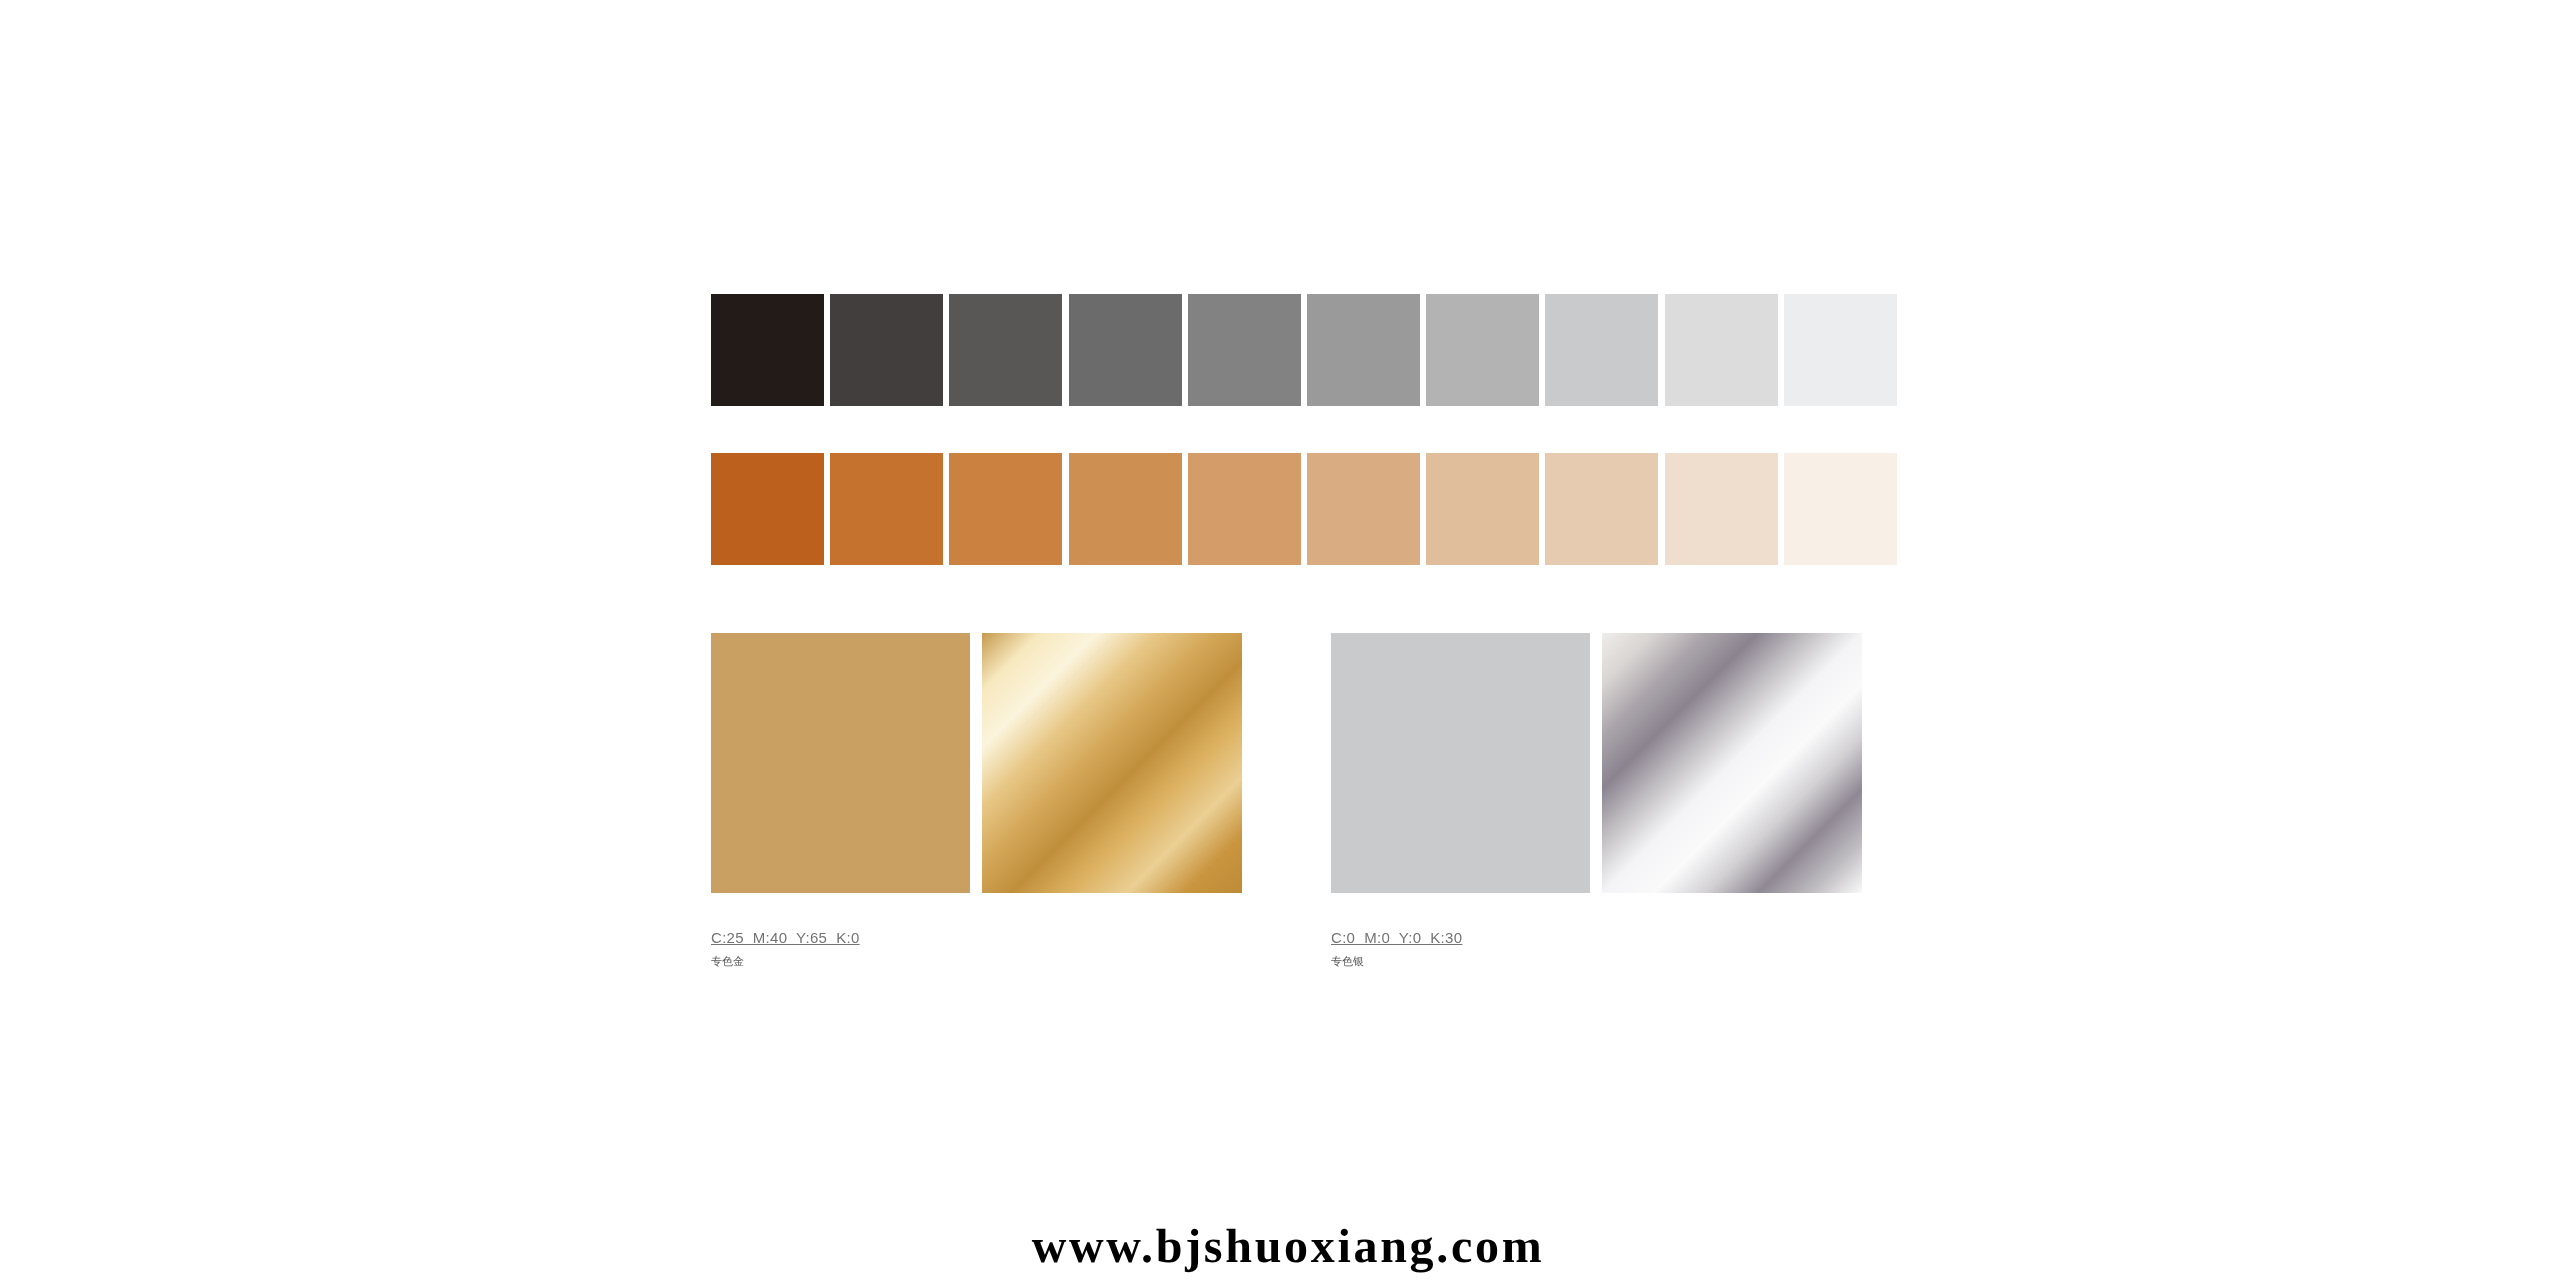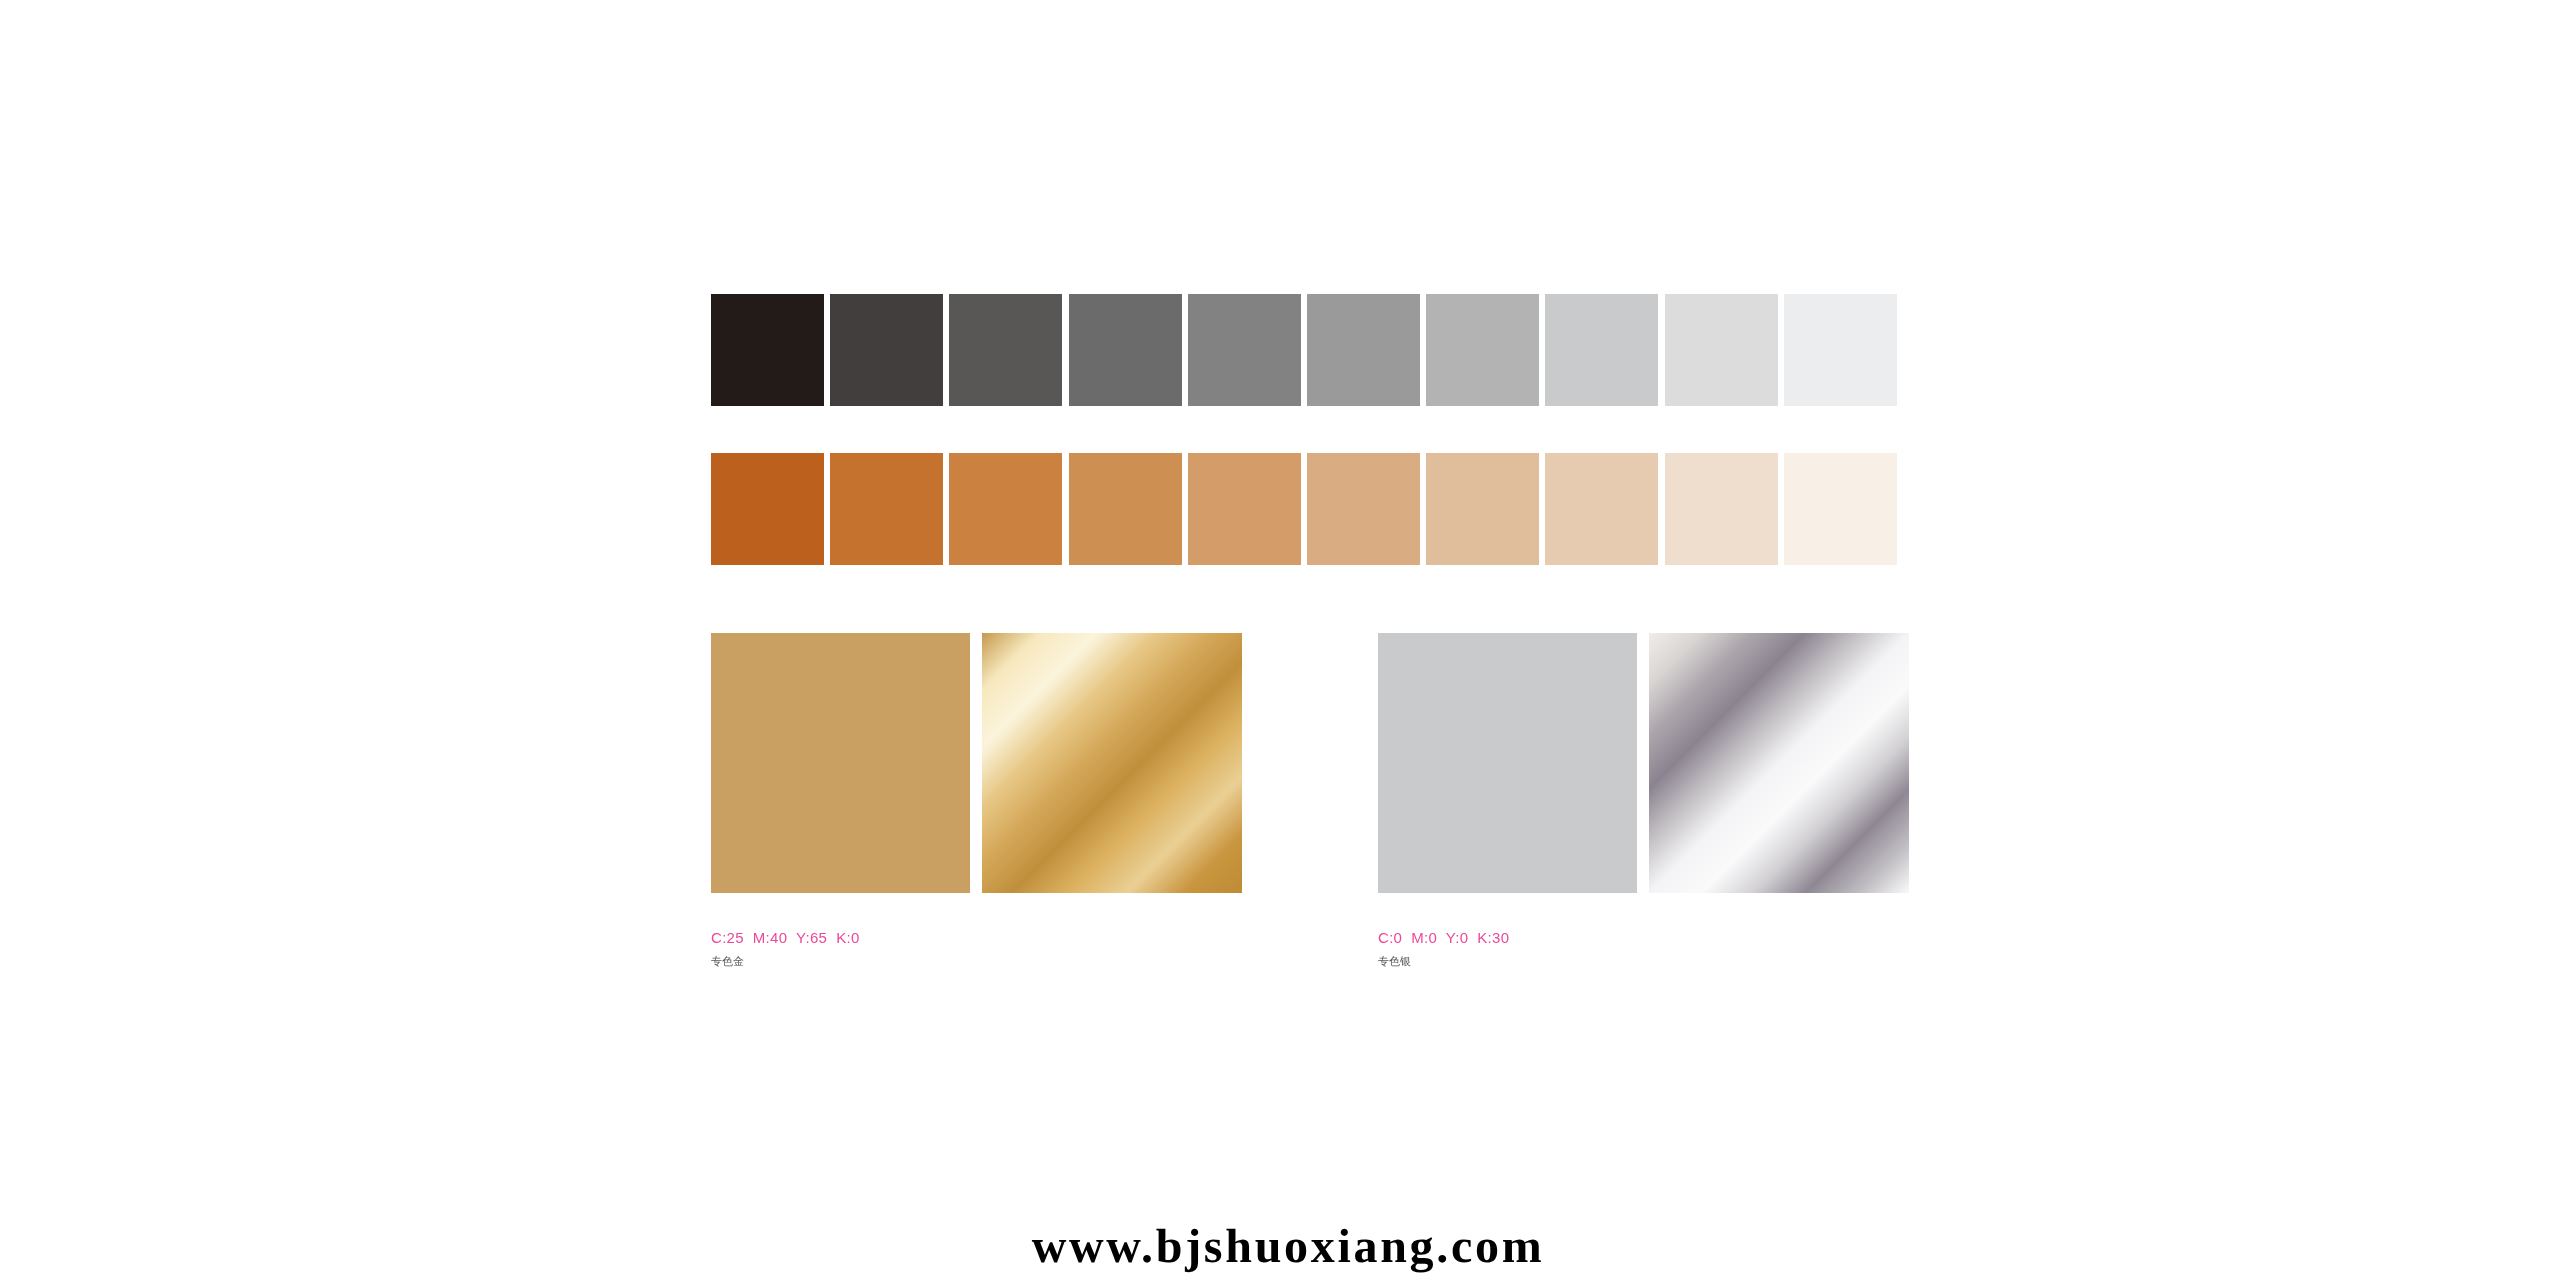--- a/index.html
+++ b/index.html
@@ -36,21 +36,21 @@
     top: 453px;
     height: 112px;
   }
 
   
   .spot-group {
     position: absolute;
     top: 633px;
   }
   #gold-group  { left: 711px; }
-  #silver-group{ left: 1378px; }
+  #silver-group{ left: 1331px; }
 
   .spot-blocks {
     display: flex;
     align-items: flex-start;
     gap: 12.4px;
   }
   .spot-solid {
     width: 259px;
     height: 260px;
   }
@@ -60,23 +60,24 @@
   }
 
   .spot-caption {
     position: absolute;
     left: 0;
     top: 297px;
     line-height: 1.0;
   }
   .spot-cmyk {
     font-size: 15px;
-    color: #ec4899;
+    color: #737373;
     letter-spacing: 0.3px;
     white-space: pre;
+    text-decoration: underline;
   }
   .spot-name {
     font-size: 11px;
     color: #58585a;
     margin-top: 11px;
     font-family: "DejaVu Sans", "Liberation Sans", sans-serif;
   }
 
   
   #footer-watermark {

